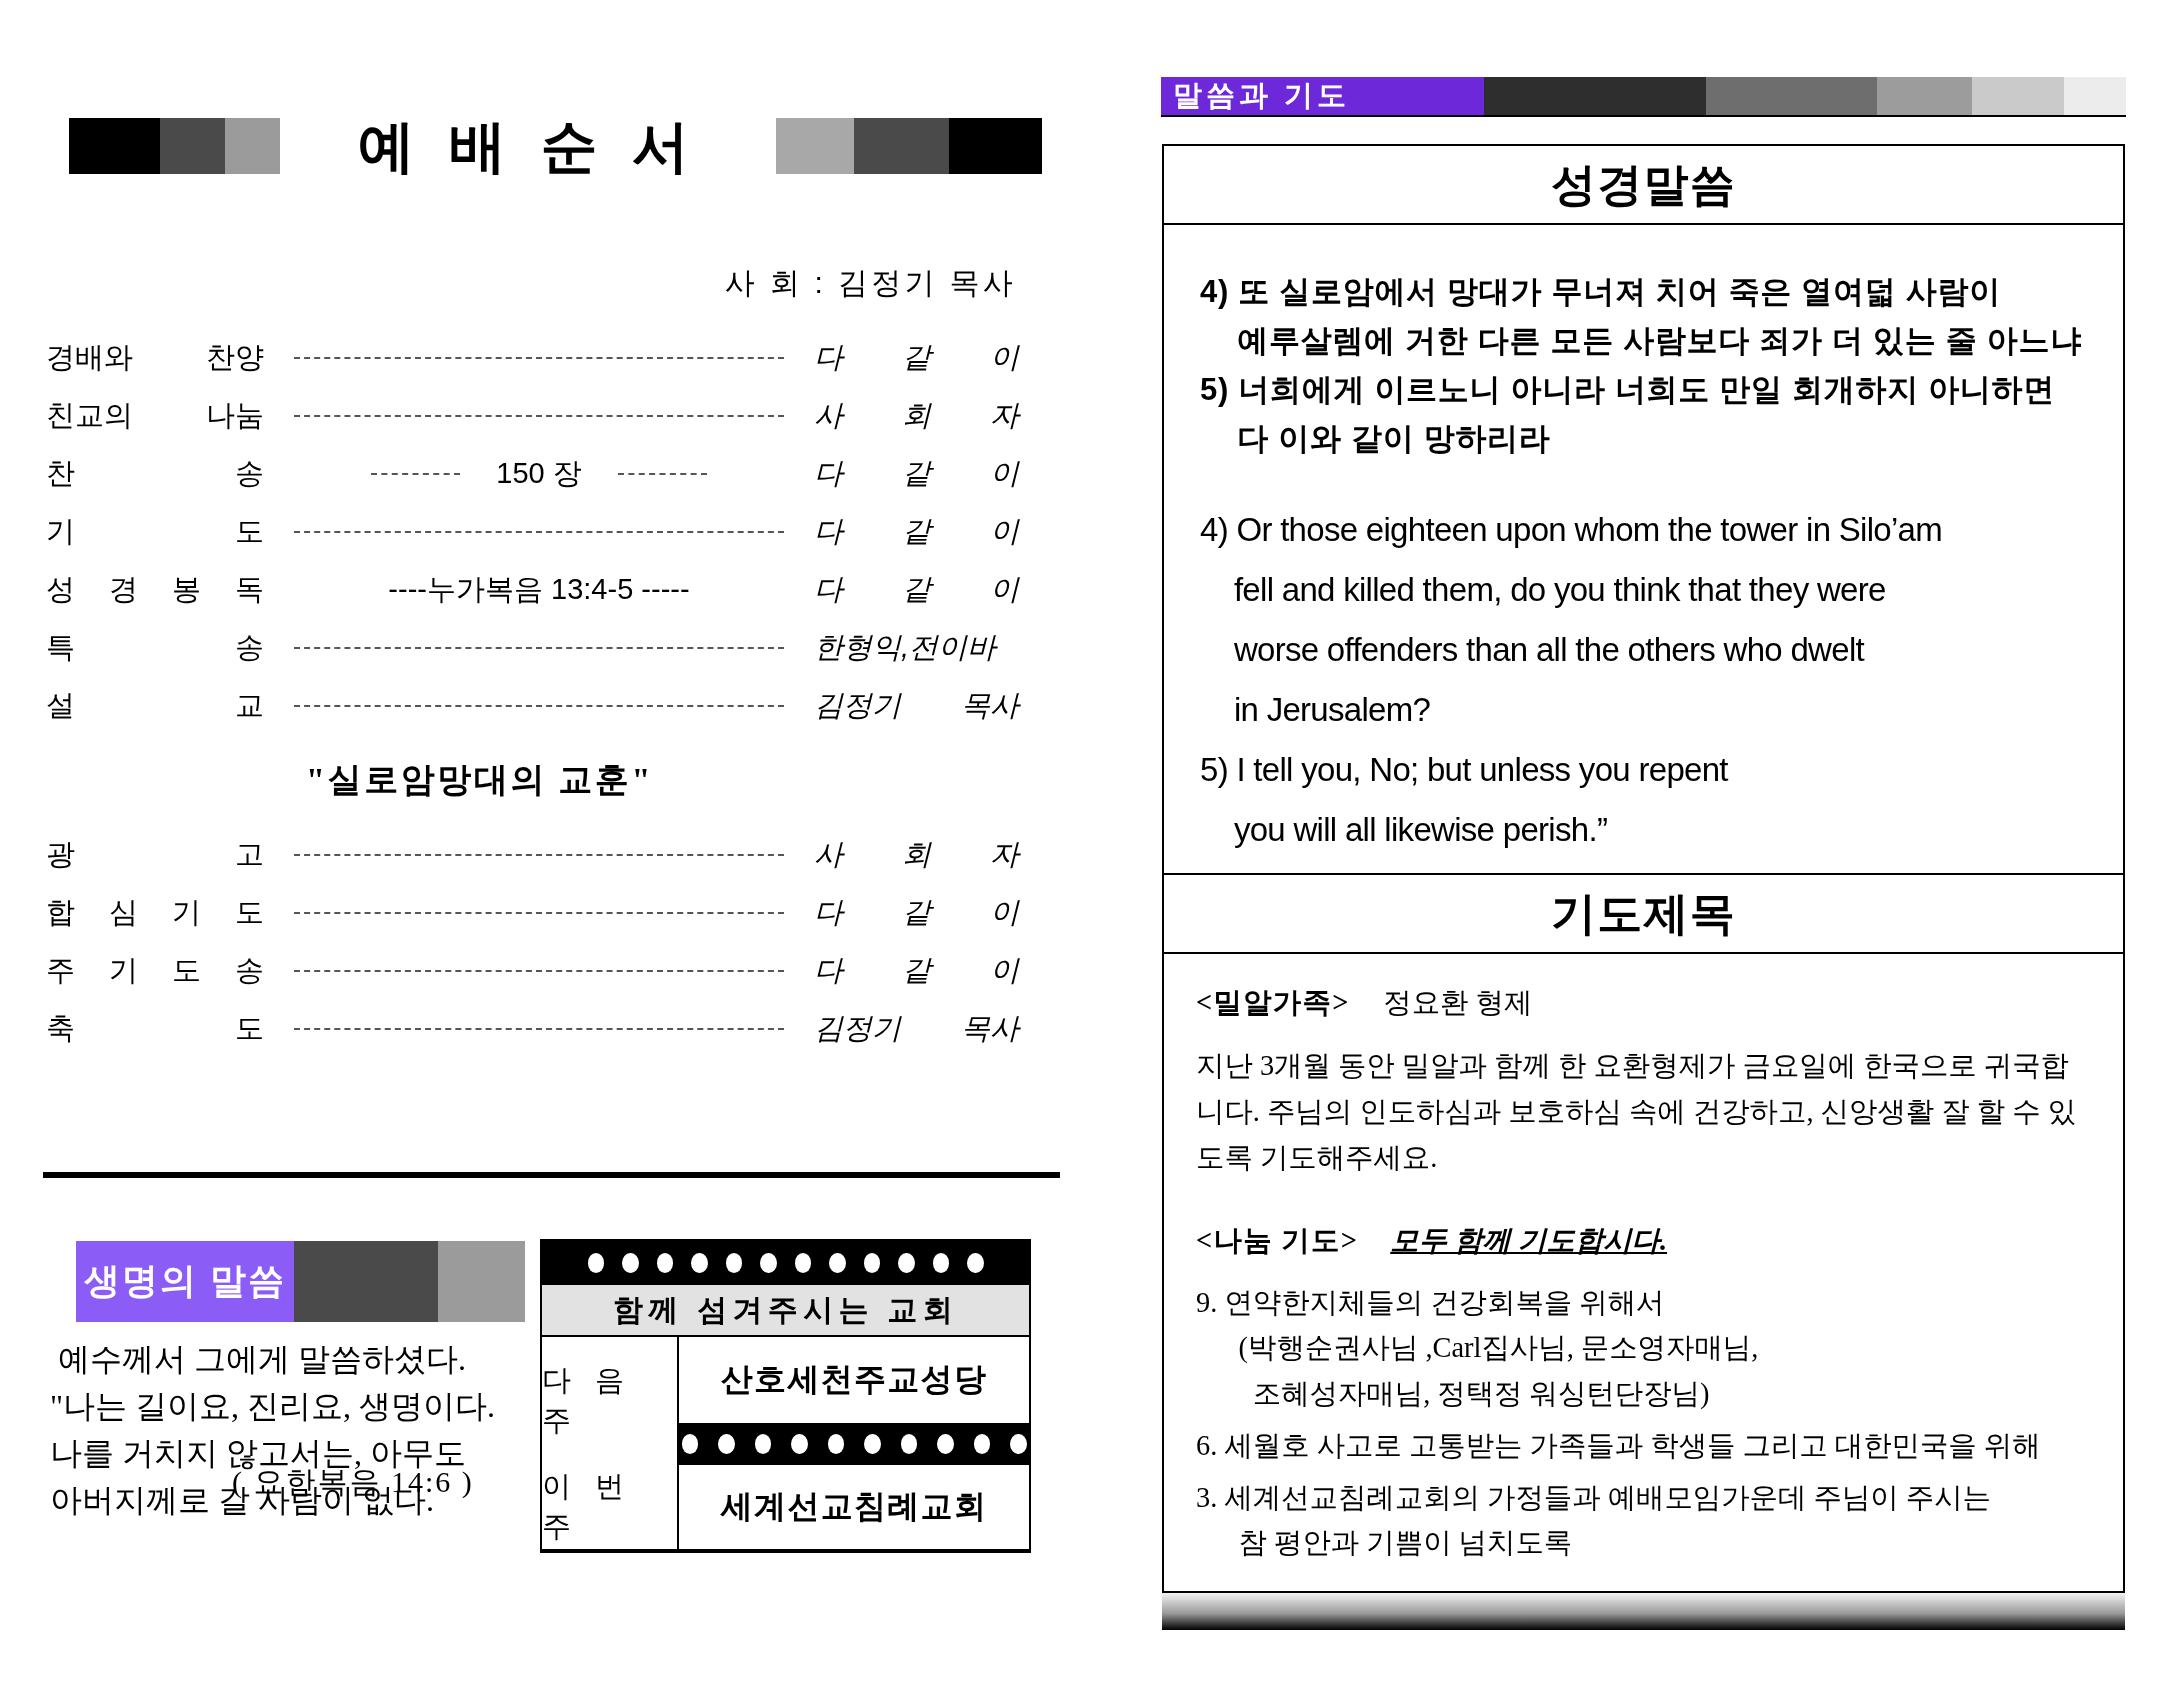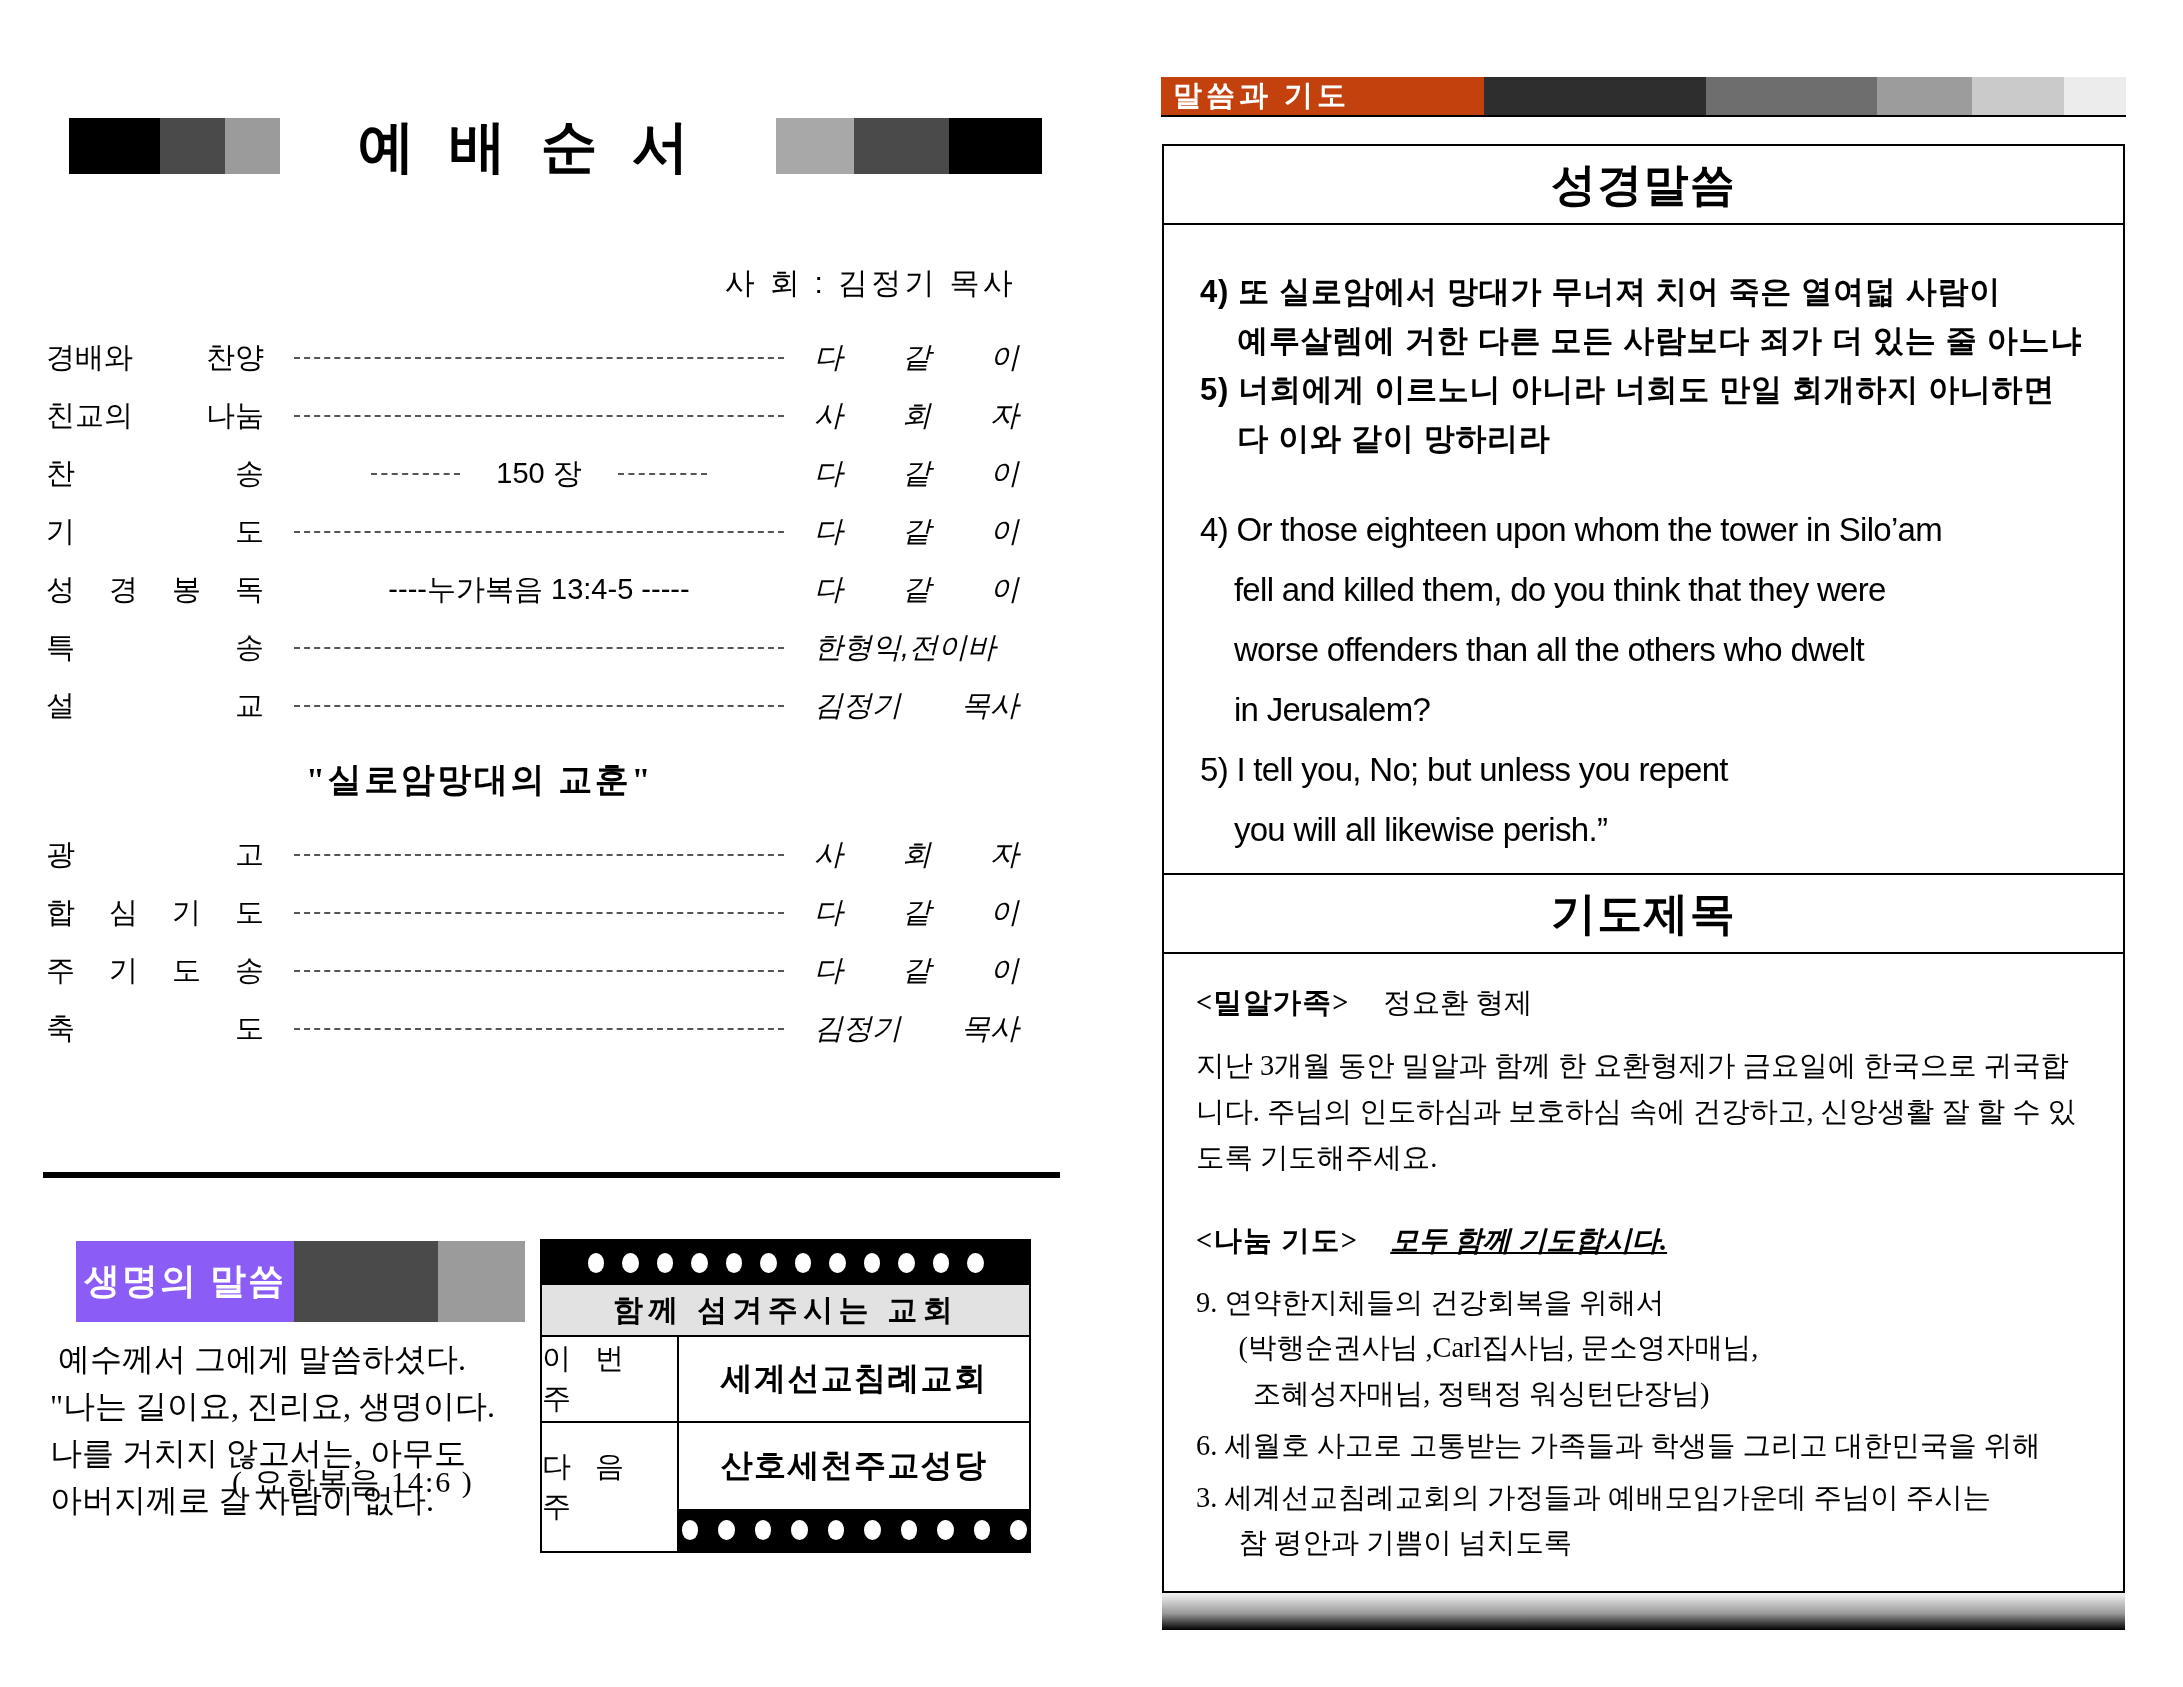--- a/index.html
+++ b/index.html
@@ -45,21 +45,21 @@
   .ct-row1 { height:84px; flex:0 0 auto; }
   .ct-row2 { flex:1; border-bottom:none; }
   .ct-when { width:135px; flex:0 0 auto; border-right:2px solid #000; display:flex; align-items:center; justify-content:center; font-size:29px; letter-spacing:8px; }
   .ct-church { flex:1; display:flex; align-items:center; justify-content:center; font-size:32px; font-weight:600; letter-spacing:1.3px; }
   .ct-cell-col { flex:1; display:flex; flex-direction:column; }
   .ct-church2 { flex:1; display:flex; align-items:center; justify-content:center; font-size:32px; font-weight:600; letter-spacing:1.3px; }
   .ct-dots2 { height:42px; background:#000; display:flex; align-items:center; justify-content:center; gap:20px; }
 
   
   .rp-topbar { position:absolute; left:1161px; top:77px; width:965px; height:38px; display:flex; border-bottom:2.6px solid #000; }
-  .rp-seg1 { width:323px; background:#c2410c; color:#fff; display:flex; align-items:center; padding-left:12px; box-sizing:border-box; font-size:29px; font-weight:bold; letter-spacing:4px; }
+  .rp-seg1 { width:323px; background:#6d28d9; color:#fff; display:flex; align-items:center; padding-left:12px; box-sizing:border-box; font-size:29px; font-weight:bold; letter-spacing:4px; }
   .rp-seg2 { width:222px; background:#2e2e2e; }
   .rp-seg3 { width:171px; background:#6e6e6e; }
   .rp-seg4 { width:95px; background:#9c9c9c; }
   .rp-seg5 { width:92px; background:#cacaca; }
   .rp-seg6 { flex:1;      background:#ececec; }
 
   .rp-box { position:absolute; left:1162px; top:144px; width:963px; height:1449px; border:2.6px solid #000; box-sizing:border-box; display:flex; flex-direction:column; background:#fff; }
   .rp-sec-title { height:77px; flex:0 0 auto; display:flex; align-items:center; justify-content:center; font-size:45px; font-weight:bold; letter-spacing:1.3px; }
   .rp-scr-title { border-bottom:2.6px solid #000; }
   .rp-pr-title  { border-top:2.6px solid #000; border-bottom:2.6px solid #000; }
@@ -215,41 +215,41 @@
         <i class="dot"></i>
         <i class="dot"></i>
         <i class="dot"></i>
         <i class="dot"></i>
         <i class="dot"></i>
         <i class="dot"></i>
         <i class="dot"></i>
         <i class="dot"></i>
     </div>
     <div class="ct-header">함께 섬겨주시는 교회</div>
-    <div class="ct-row ct-row1">
-      <div class="ct-when">이 번 주</div>
-      <div class="ct-church">세계선교침례교회</div>
-    </div>
     <div class="ct-row ct-row2">
       <div class="ct-when">다 음 주</div>
       <div class="ct-cell-col">
         <div class="ct-church2">산호세천주교성당</div>
         <div class="ct-dots2">
           <i class="dot"></i>
             <i class="dot"></i>
             <i class="dot"></i>
             <i class="dot"></i>
             <i class="dot"></i>
             <i class="dot"></i>
             <i class="dot"></i>
             <i class="dot"></i>
             <i class="dot"></i>
             <i class="dot"></i>
         </div>
       </div>
+    </div>
+    <div class="ct-row ct-row1">
+      <div class="ct-when">이 번 주</div>
+      <div class="ct-church">세계선교침례교회</div>
     </div>
   </div>
 
   <div class="rp-topbar">
     <span class="rp-seg1">말씀과 기도</span>
     <span class="rp-seg2"></span>
     <span class="rp-seg3"></span>
     <span class="rp-seg4"></span>
     <span class="rp-seg5"></span>
     <span class="rp-seg6"></span>

